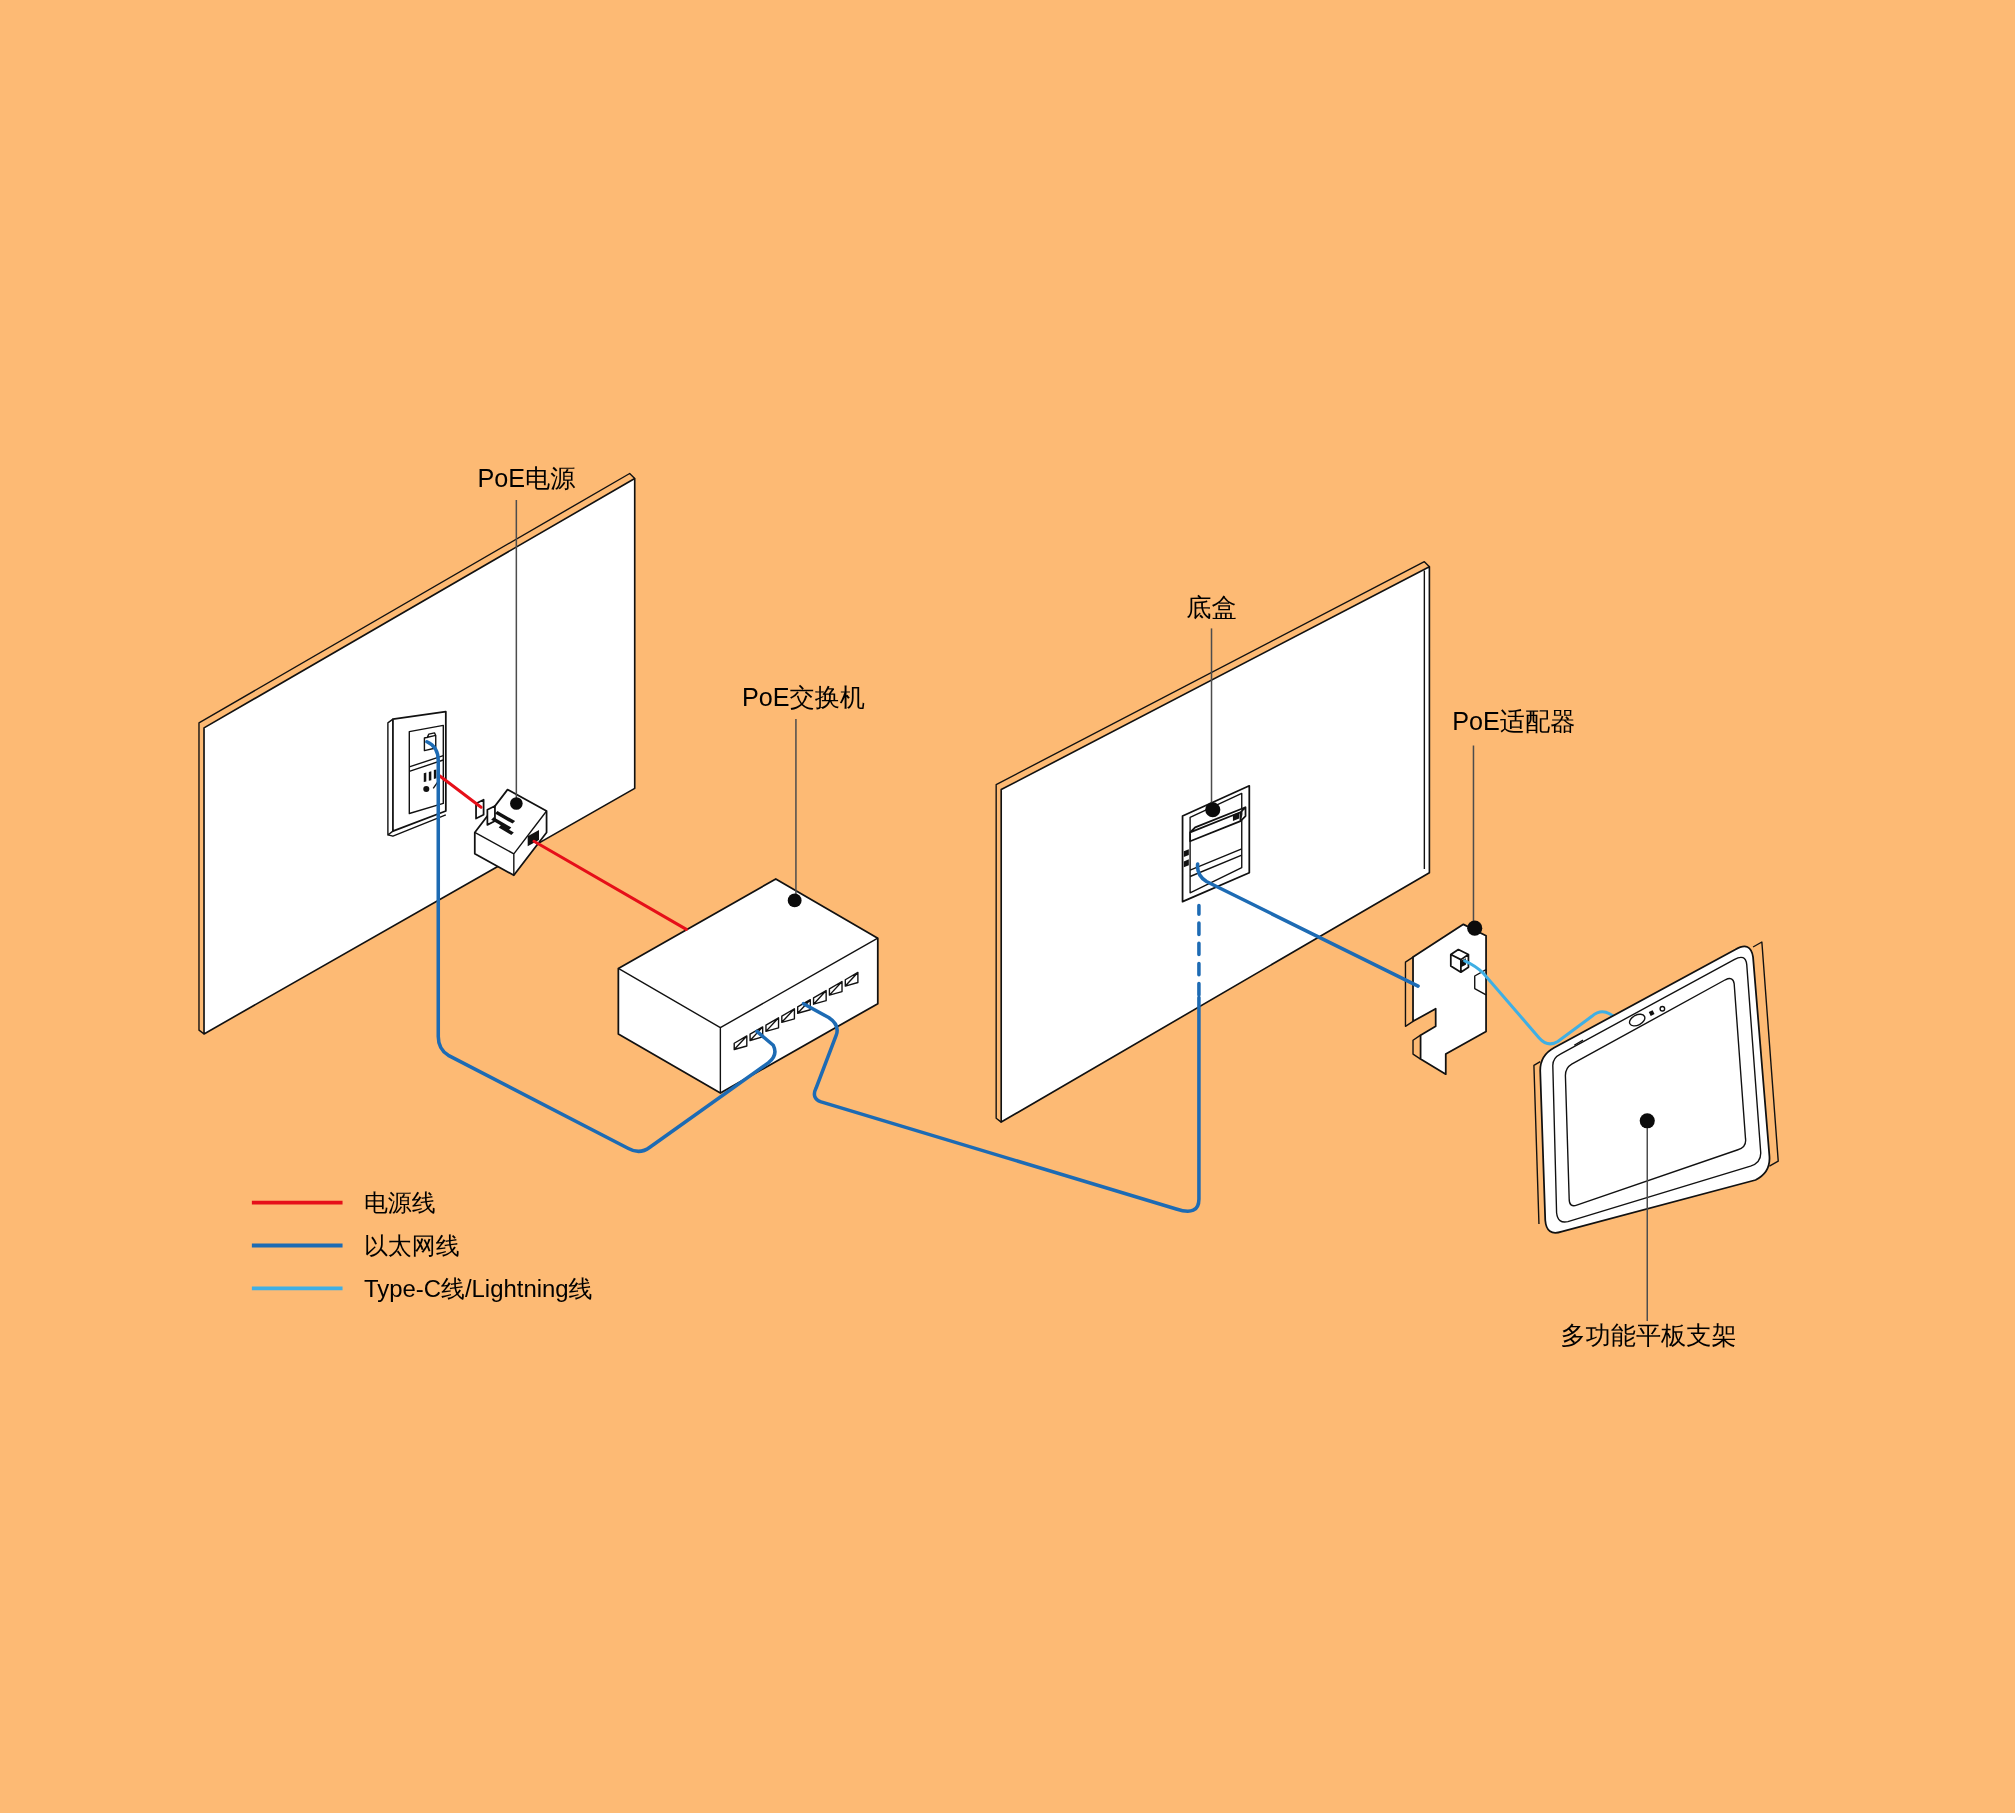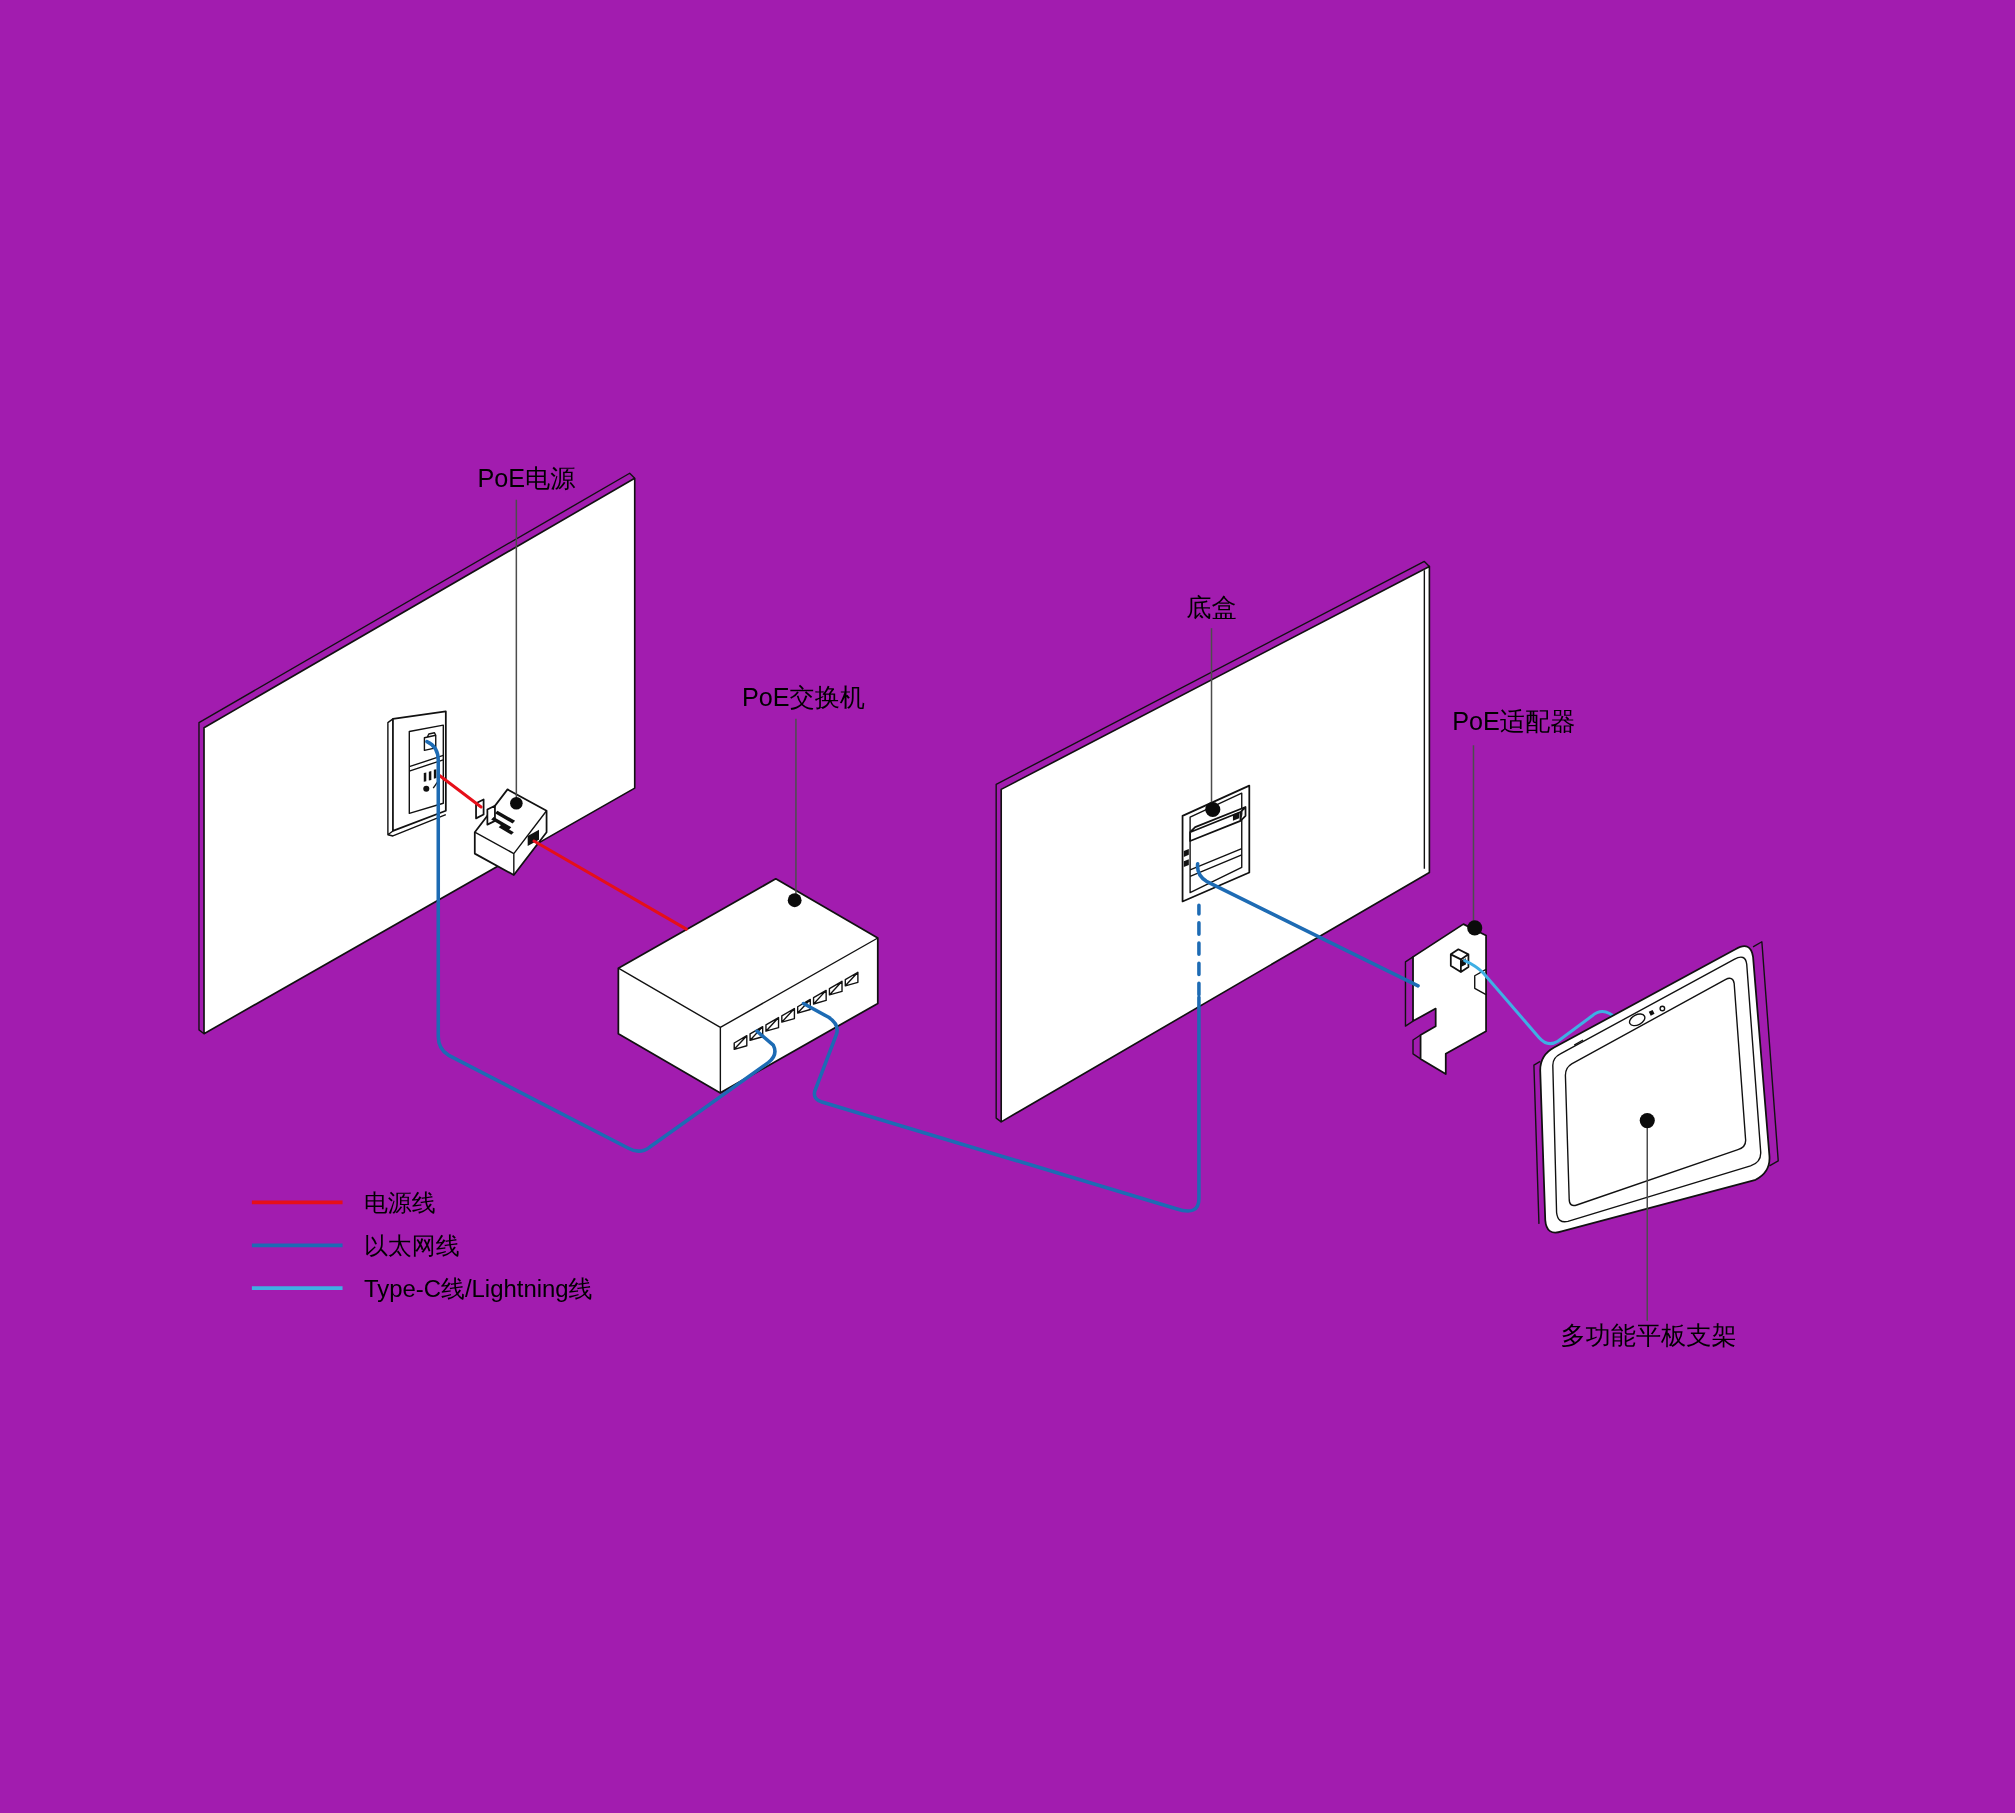--- a/index.html
+++ b/index.html
@@ -5,22 +5,23 @@
   html, body {
     margin: 0;
     padding: 0;
     background: #ffffff;
     font-family: "Liberation Sans", sans-serif;
   }
   .stage {
     width: 100vw;
     height: 100vh;
     display: flex;
+    align-items: center;
     justify-content: center;
-    background: #a21caf;
+    background: #fdba74;
     overflow: hidden;
   }
   svg { display: block; width: 100%; height: auto; max-height: 100vh; }
   .device { fill: #ffffff; stroke: #111111; stroke-width: 1.4; stroke-linejoin: round; }
   .thin   { fill: none; stroke: #111111; stroke-width: 1.1; stroke-linejoin: round; }
   .wall   { fill: #ffffff; stroke: #111111; stroke-width: 1.3; stroke-linejoin: round; }
   .cable  { fill: none; stroke-width: 2.8; stroke-linecap: round; stroke-linejoin: round; }
   .cable-thin { fill: none; stroke-width: 2.4; stroke-linecap: round; }
   .leader { fill: none; stroke: #4d4d4d; stroke-width: 1.2; }
   .dot    { fill: #0b0b0b; stroke: none; }

